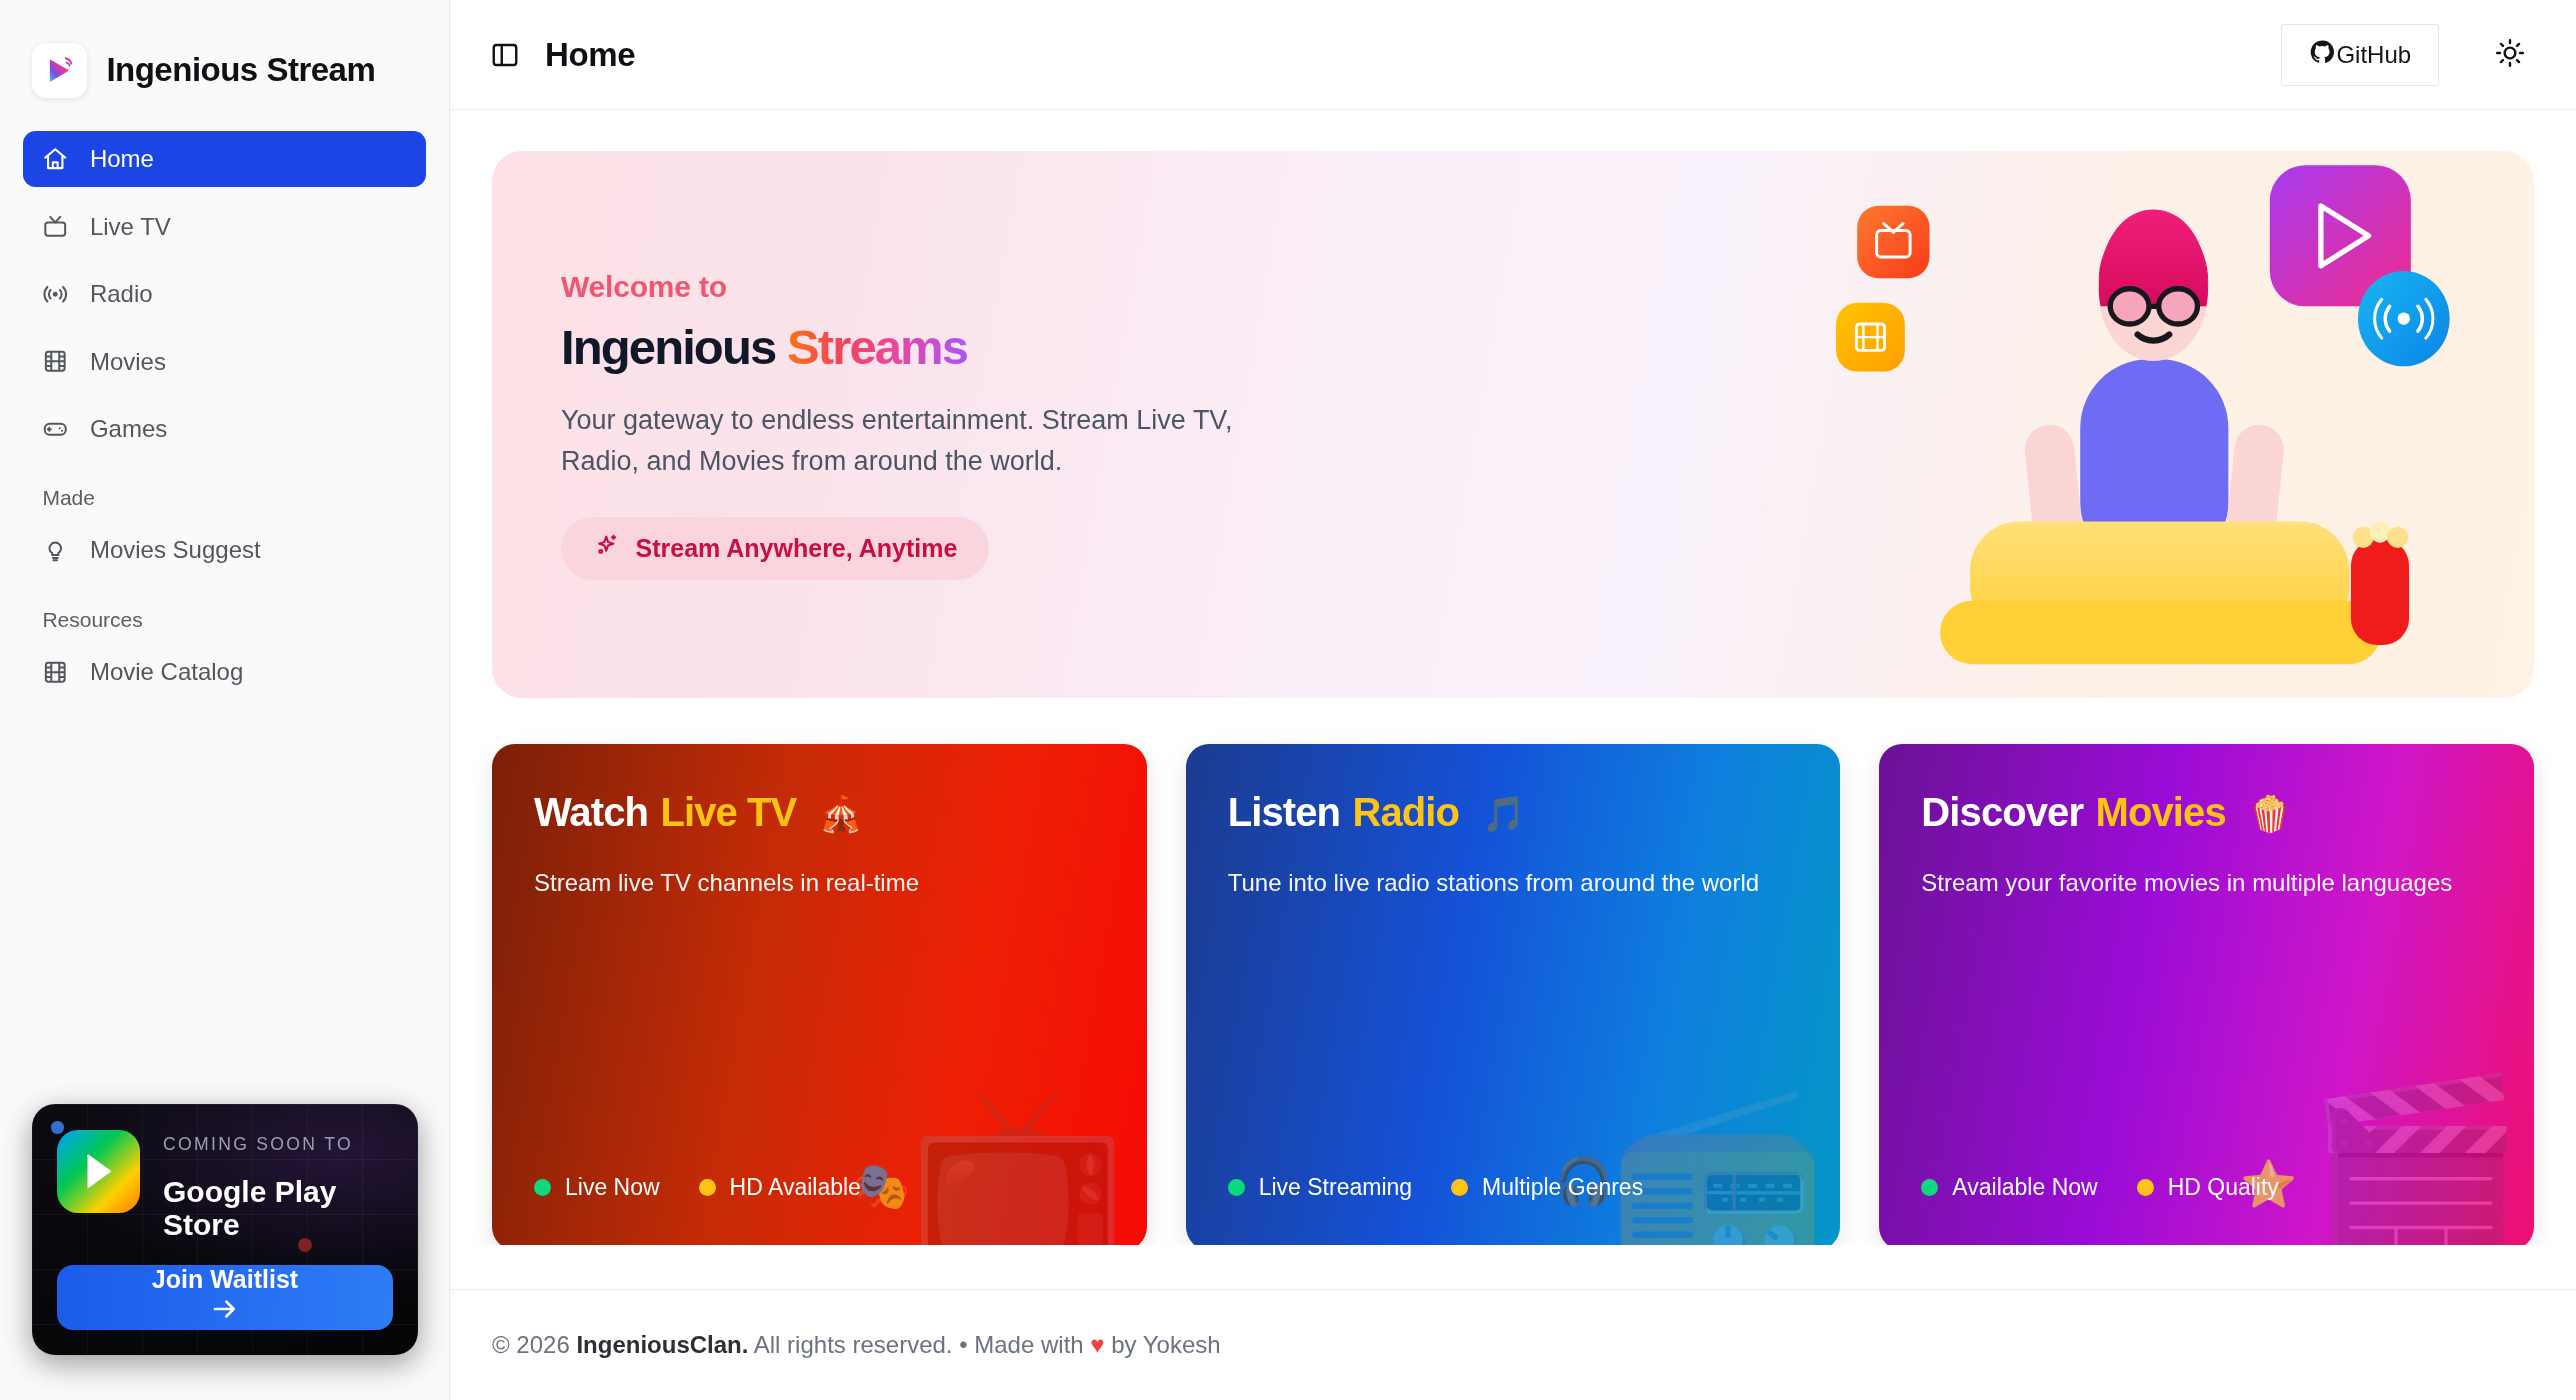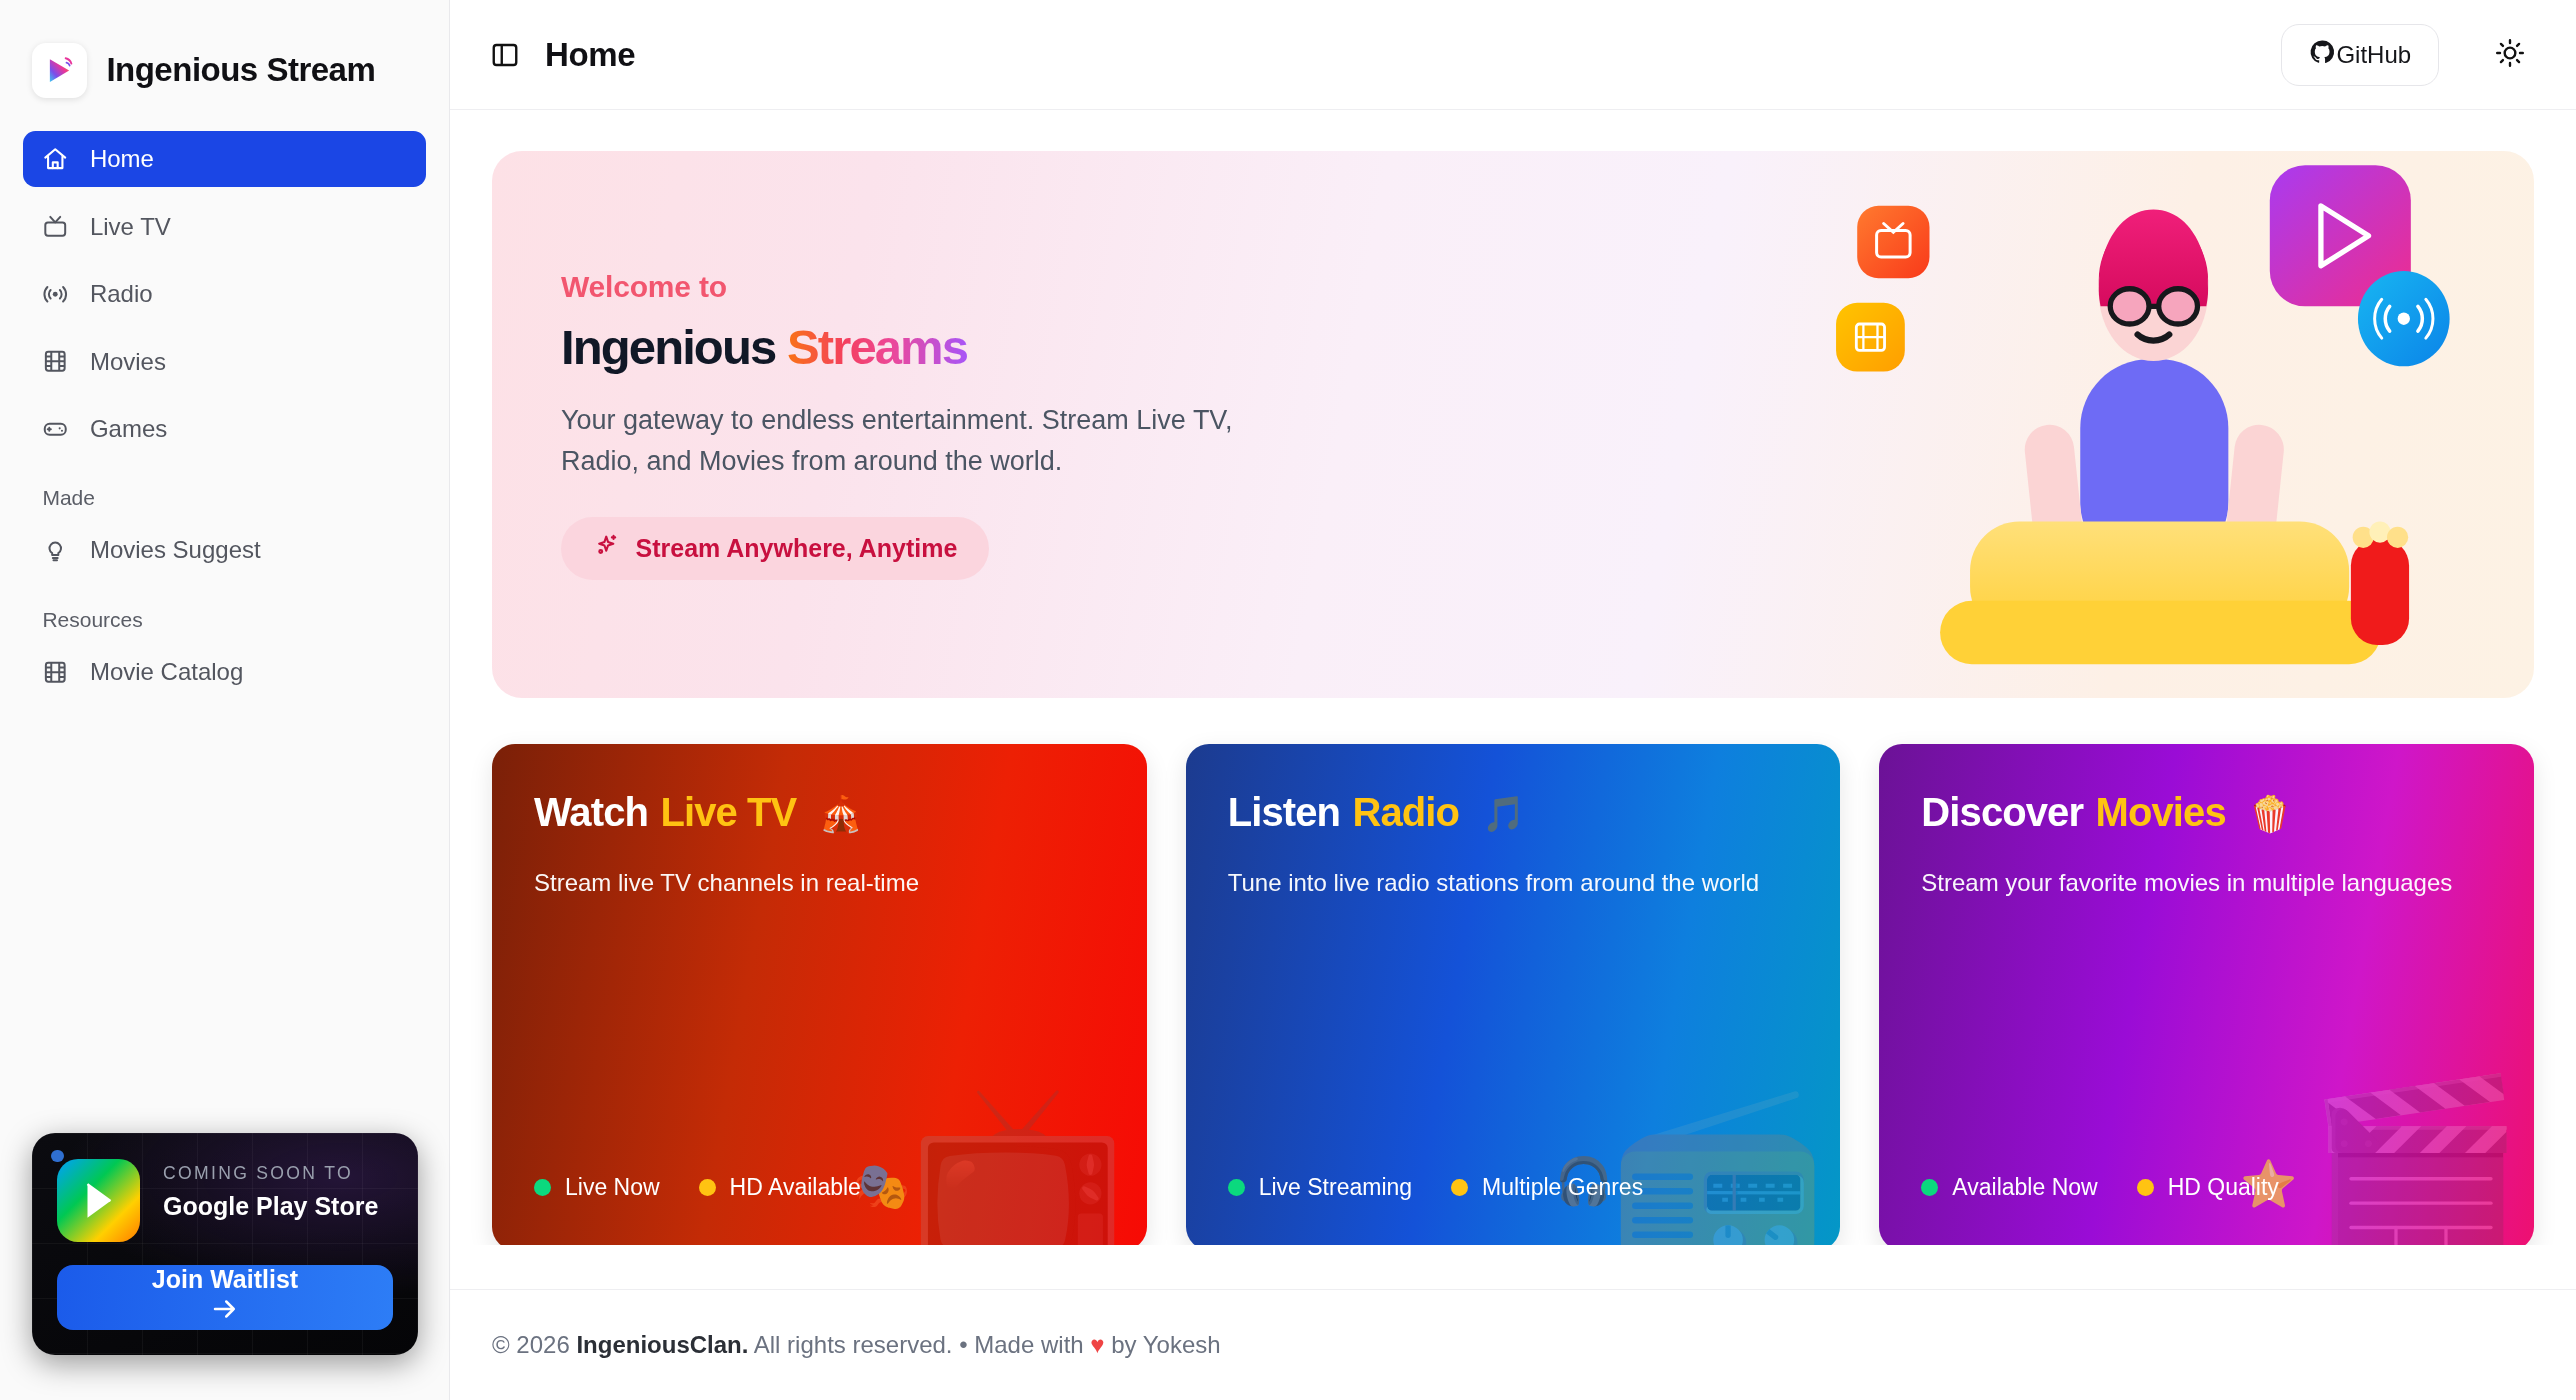--- a/index.html
+++ b/index.html
@@ -61,21 +61,21 @@
     pointer-events:none;
   }
   .promo-top { display: flex; align-items: flex-start; gap: 23px; position: relative; }
   .gp-icon {
     width: 83px; height: 83px; border-radius: 21px; flex: 0 0 83px;
     background: linear-gradient(135deg,#00A0FF 0%, #00C853 38%, #FFD000 72%, #FF7A00 100%);
     display:flex; align-items:center; justify-content:center;
   }
   .promo-text { padding-top: 3.5px; }
   .promo-kicker { font-size: 17.6px; letter-spacing: 2.3px; color: #9aa0ae; font-weight: 500; }
-  .promo-title { font-size: 25px; line-height: 1.12; font-weight: 700; color: #ffffff; margin-top: 8px; max-width: 221px;}
+  .promo-title { font-size: 30px; line-height: 1.12; font-weight: 700; color: #ffffff; margin-top: 20px; max-width: 221px;}
   .promo-btn {
     margin-top: 23px; height: 65px; border-radius: 16px;
     background: linear-gradient(95deg,#1B5BEA 0%, #2D7DF6 100%);
     display: flex; align-items: center; justify-content: space-between;
     padding: 0 26.5px; position: relative; cursor: pointer; flex-direction: column;
   }
   .promo-btn span { color:#fff; font-size: 25px; font-weight: 700; }
   .dot-a { position:absolute; width:12.4px;height:12.4px;border-radius:50%;background:#2f6fd0; left:19.4px; top:17.6px; }
   .dot-b { position:absolute; width:14px;height:14px;border-radius:50%;background:#7c2323; right:106px; top:134px; }
   .dot-c { position:absolute; width:12.4px;height:12.4px;border-radius:50%;background:#e9c400; right:113px; top:164px; }
@@ -84,21 +84,21 @@
   .main { flex: 1 1 auto; display: flex; flex-direction: column; min-width: 0; background:#fff; }
   .topbar {
     height: 111px; border-bottom: 1.8px solid #eeeef1;
     display: flex; align-items: center; padding: 0 37px 0 37px; gap: 23px;
   }
   .panel-toggle { width: 35px; height: 35px; display:flex; align-items:center; justify-content:center; cursor:pointer;}
   .page-title { font-size: 33px; font-weight: 700; color: #101014; letter-spacing: -0.4px; }
   .topbar-spacer { flex: 1 1 auto; }
   .gh-btn {
     display:flex; align-items:center; gap:0; height:62px; padding: 0 26.5px;
-    border: 1.8px solid #e6e6ea; border-radius: 18px; background:#fff; cursor:pointer;text-align:right;
+    border: 1.8px solid #e6e6ea; border-radius: 2px; background:#fff; cursor:pointer;text-align:right;
   }
   .gh-btn span { font-size: 24px; color:#15161a; font-weight:400; }
   .theme-btn { width: 58px; height:58px; display:flex;align-items:center;justify-content:center; margin-left:19.4px; cursor:pointer;}
 
   .content { flex: 1 1 auto; padding: 41px 42px 0 42px; overflow:hidden; }
 
   
   .hero {
     height: 547px; border-radius: 30px; position: relative; overflow: hidden;
     background: linear-gradient(100deg, #FDE1E6 0%, #FBE3EC 18%, #FAEFF8 42%, #F9F1FB 58%, #FDF0E6 80%, #FDF2E4 100%);

